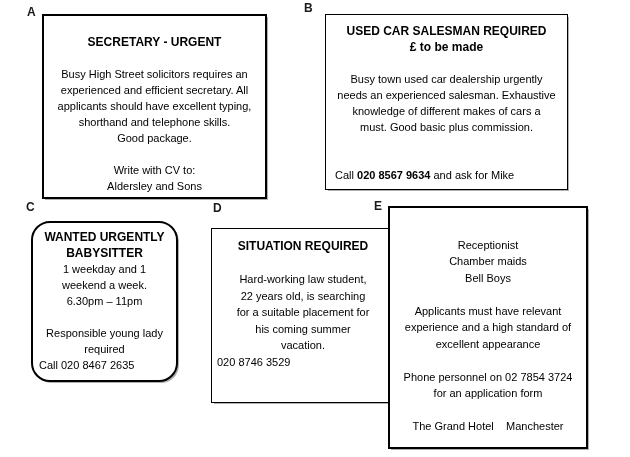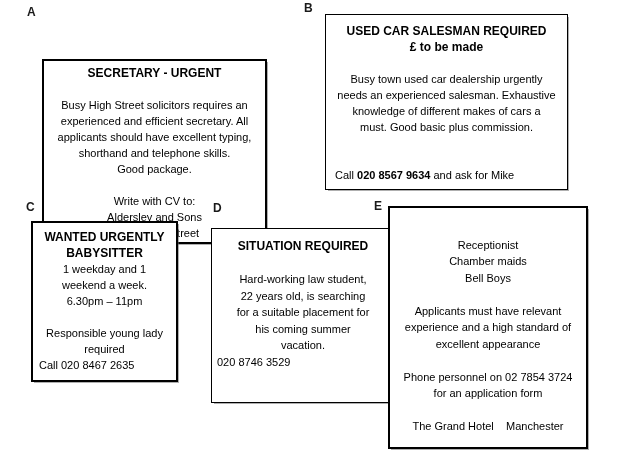--- a/index.html
+++ b/index.html
@@ -35,24 +35,24 @@
     white-space: nowrap;
   }
   .ad-line {
     font-size: 11px;
     line-height: 16px;
     min-height: 16px;
     white-space: nowrap;
   }
   .ad-line.left { text-align: left; }
   
-  #ad-a .ad-box { padding: 4px 4px 0 4px; margin-top: 45px; }
+  #ad-a .ad-box { padding: 18px 4px 0 4px; }
   #ad-b .ad-box { padding: 8px 4px 0 4px; border-width: 1.5px; }
   #ad-b .ad-line.left { padding-left: 5px; }
-  #ad-c .ad-box { padding: 6px 4px 16px 4px; }
+  #ad-c .ad-box { padding: 6px 4px 16px 4px; border-radius: 19px; }
   #ad-c .ad-line.left { padding-left: 2px; }
   #ad-d .ad-box { padding: 9px 5px 0 5px; border-width: 1.5px; }
   #ad-d .ad-line, #ad-d .ad-title { line-height: 16.5px; }
   #ad-e .ad-box { padding: 12px 4px 0 4px; }
   #ad-e .ad-title { font-size: 12.5px; letter-spacing: 0.6px; }
   #ad-e .ad-line { line-height: 16.5px; min-height: 16.5px; }
 </style>
 </head>
 <body>
 

